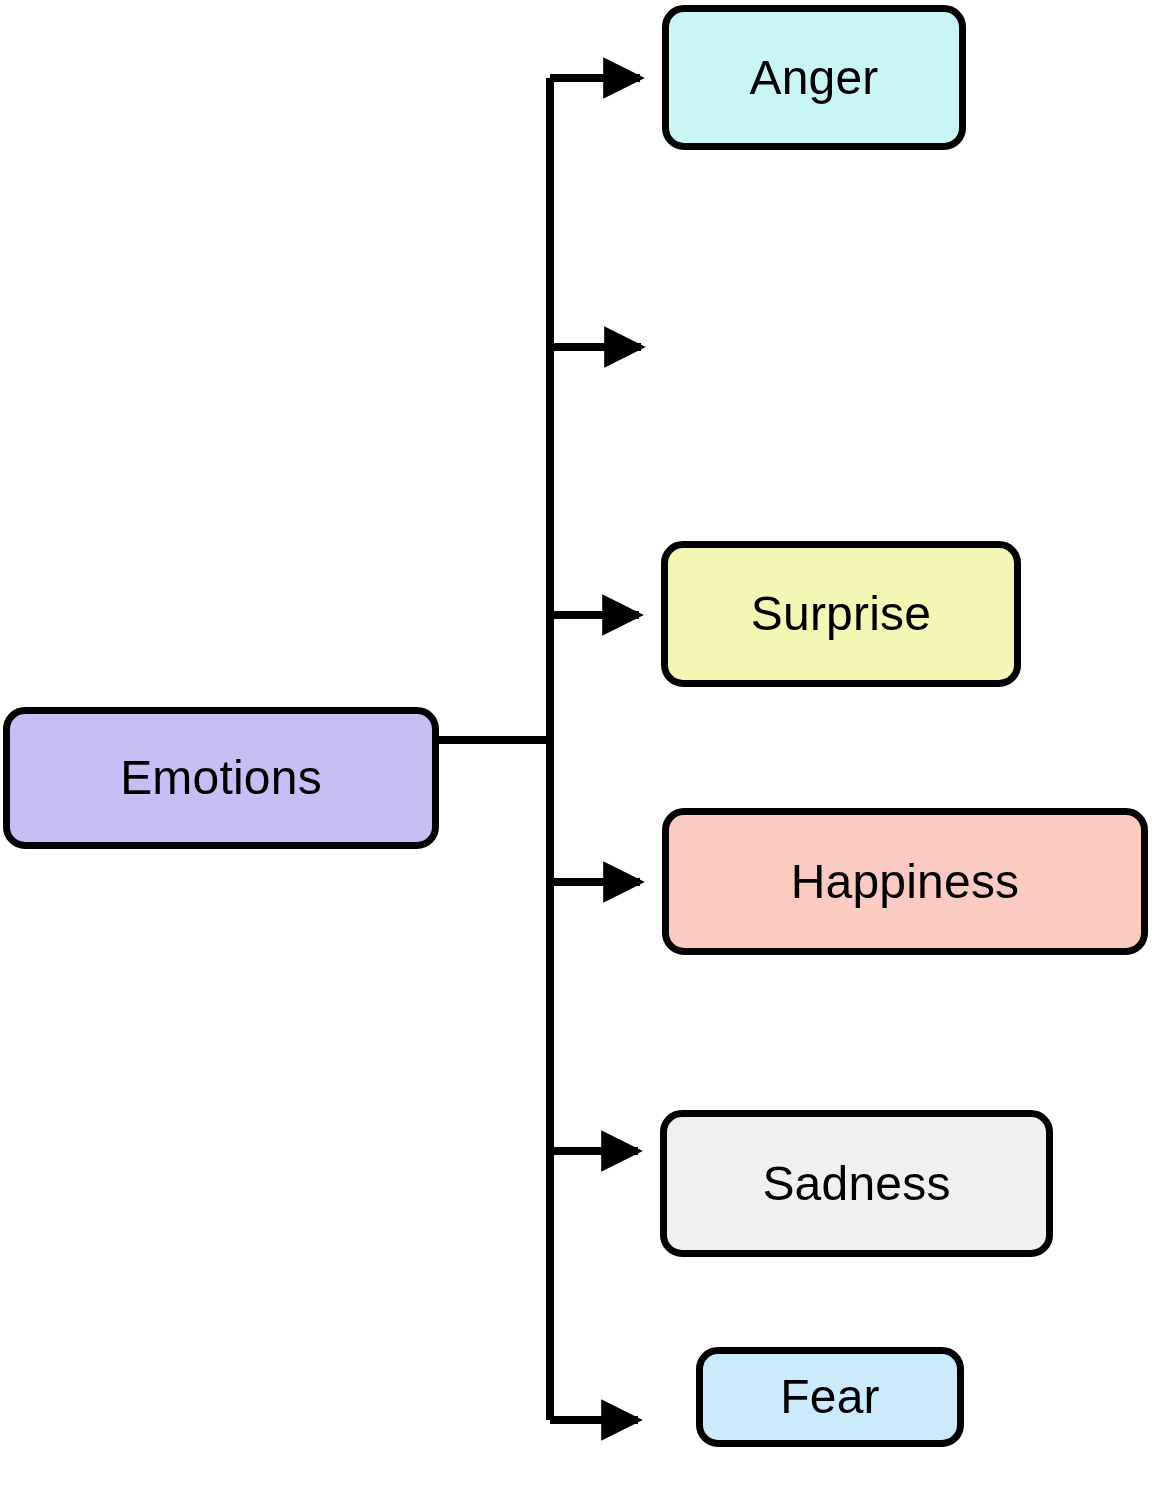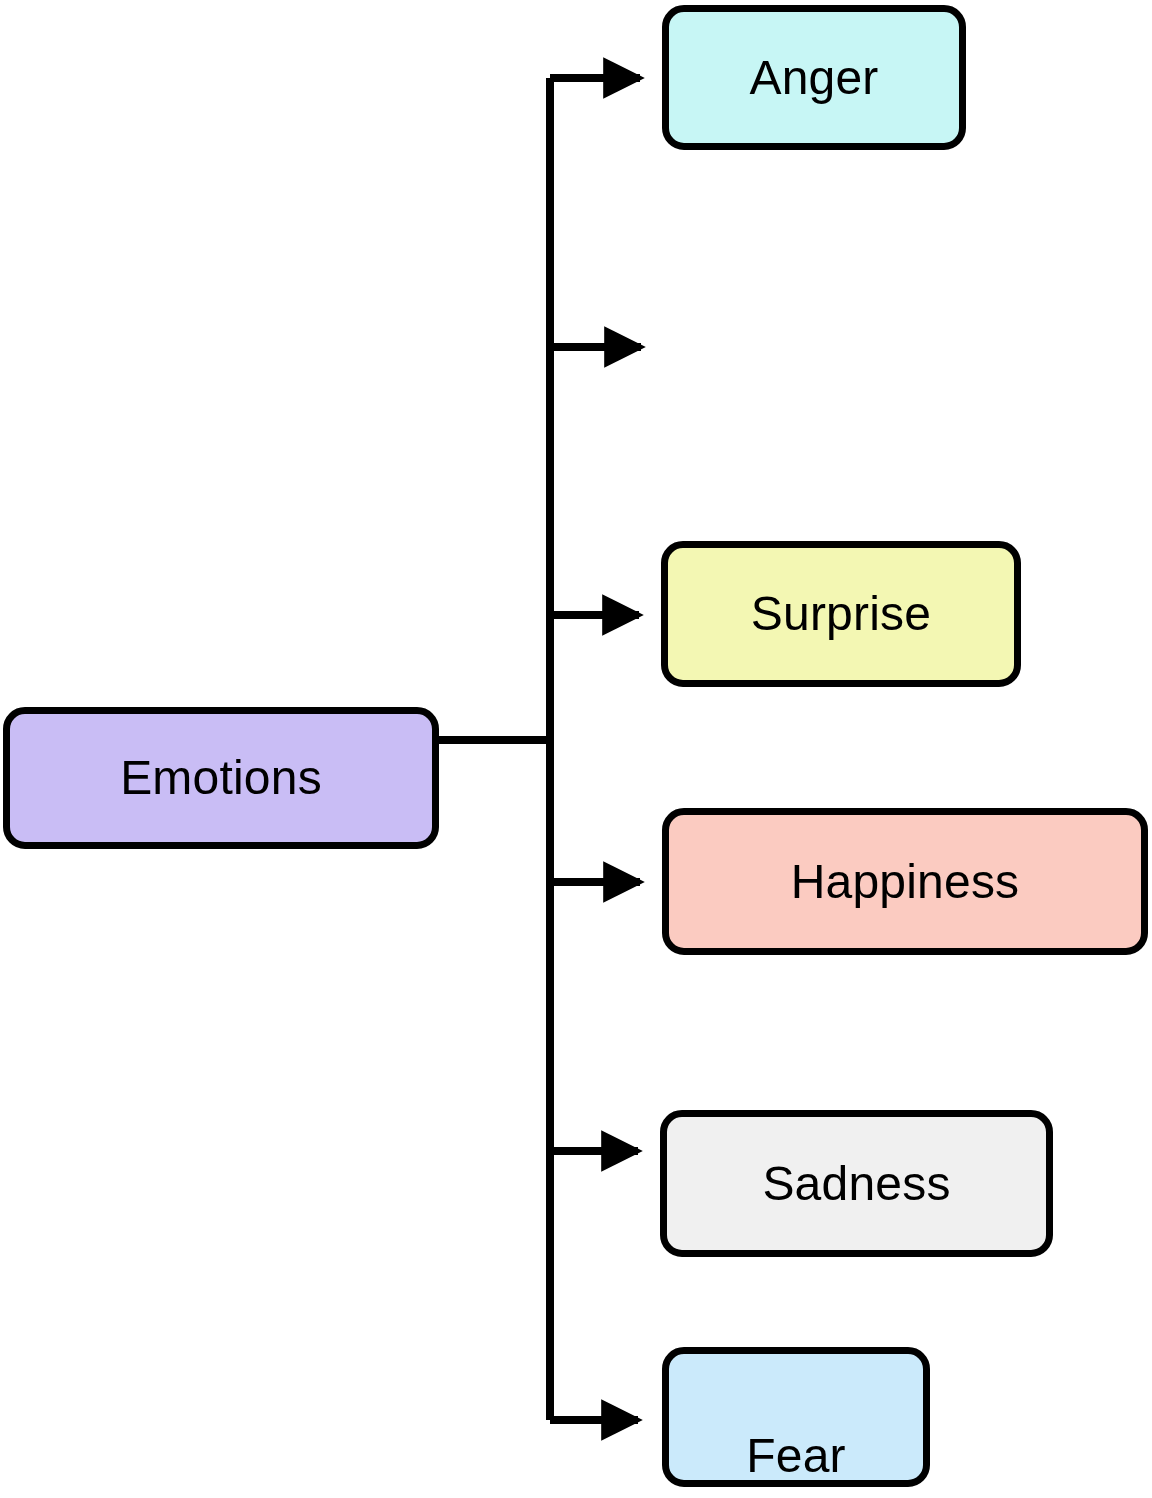--- a/index.html
+++ b/index.html
@@ -84,17 +84,17 @@
   </div>
 
   <div class="node" id="node-happiness" style="left: 662px; top: 808px; width: 486px; height: 147px; background: rgb(251, 203, 193); border-color: rgb(0, 0, 0);">
     <span class="node-label">Happiness</span>
   </div>
 
   <div class="node" id="node-sadness" style="left: 660px; top: 1077px; width: 393px; height: 147px; background: rgb(240, 240, 240); border-color: rgb(0, 0, 0); margin-top: 33px;">
     <span class="node-label">Sadness</span>
   </div>
 
-  <div class="node" id="node-fear" style="left: 662px; top: 1347px; width: 268px; height: 140px; background: rgb(203, 234, 251); border-color: rgb(0, 0, 0); align-items: flex-end;">
+  <div class="node" id="node-fear" style="left: 696px; top: 1347px; width: 268px; height: 100px; background: rgb(203, 234, 251); border-color: rgb(0, 0, 0);">
     <span class="node-label">Fear</span>
   </div>
 
 </div>
 
 </body></html>

